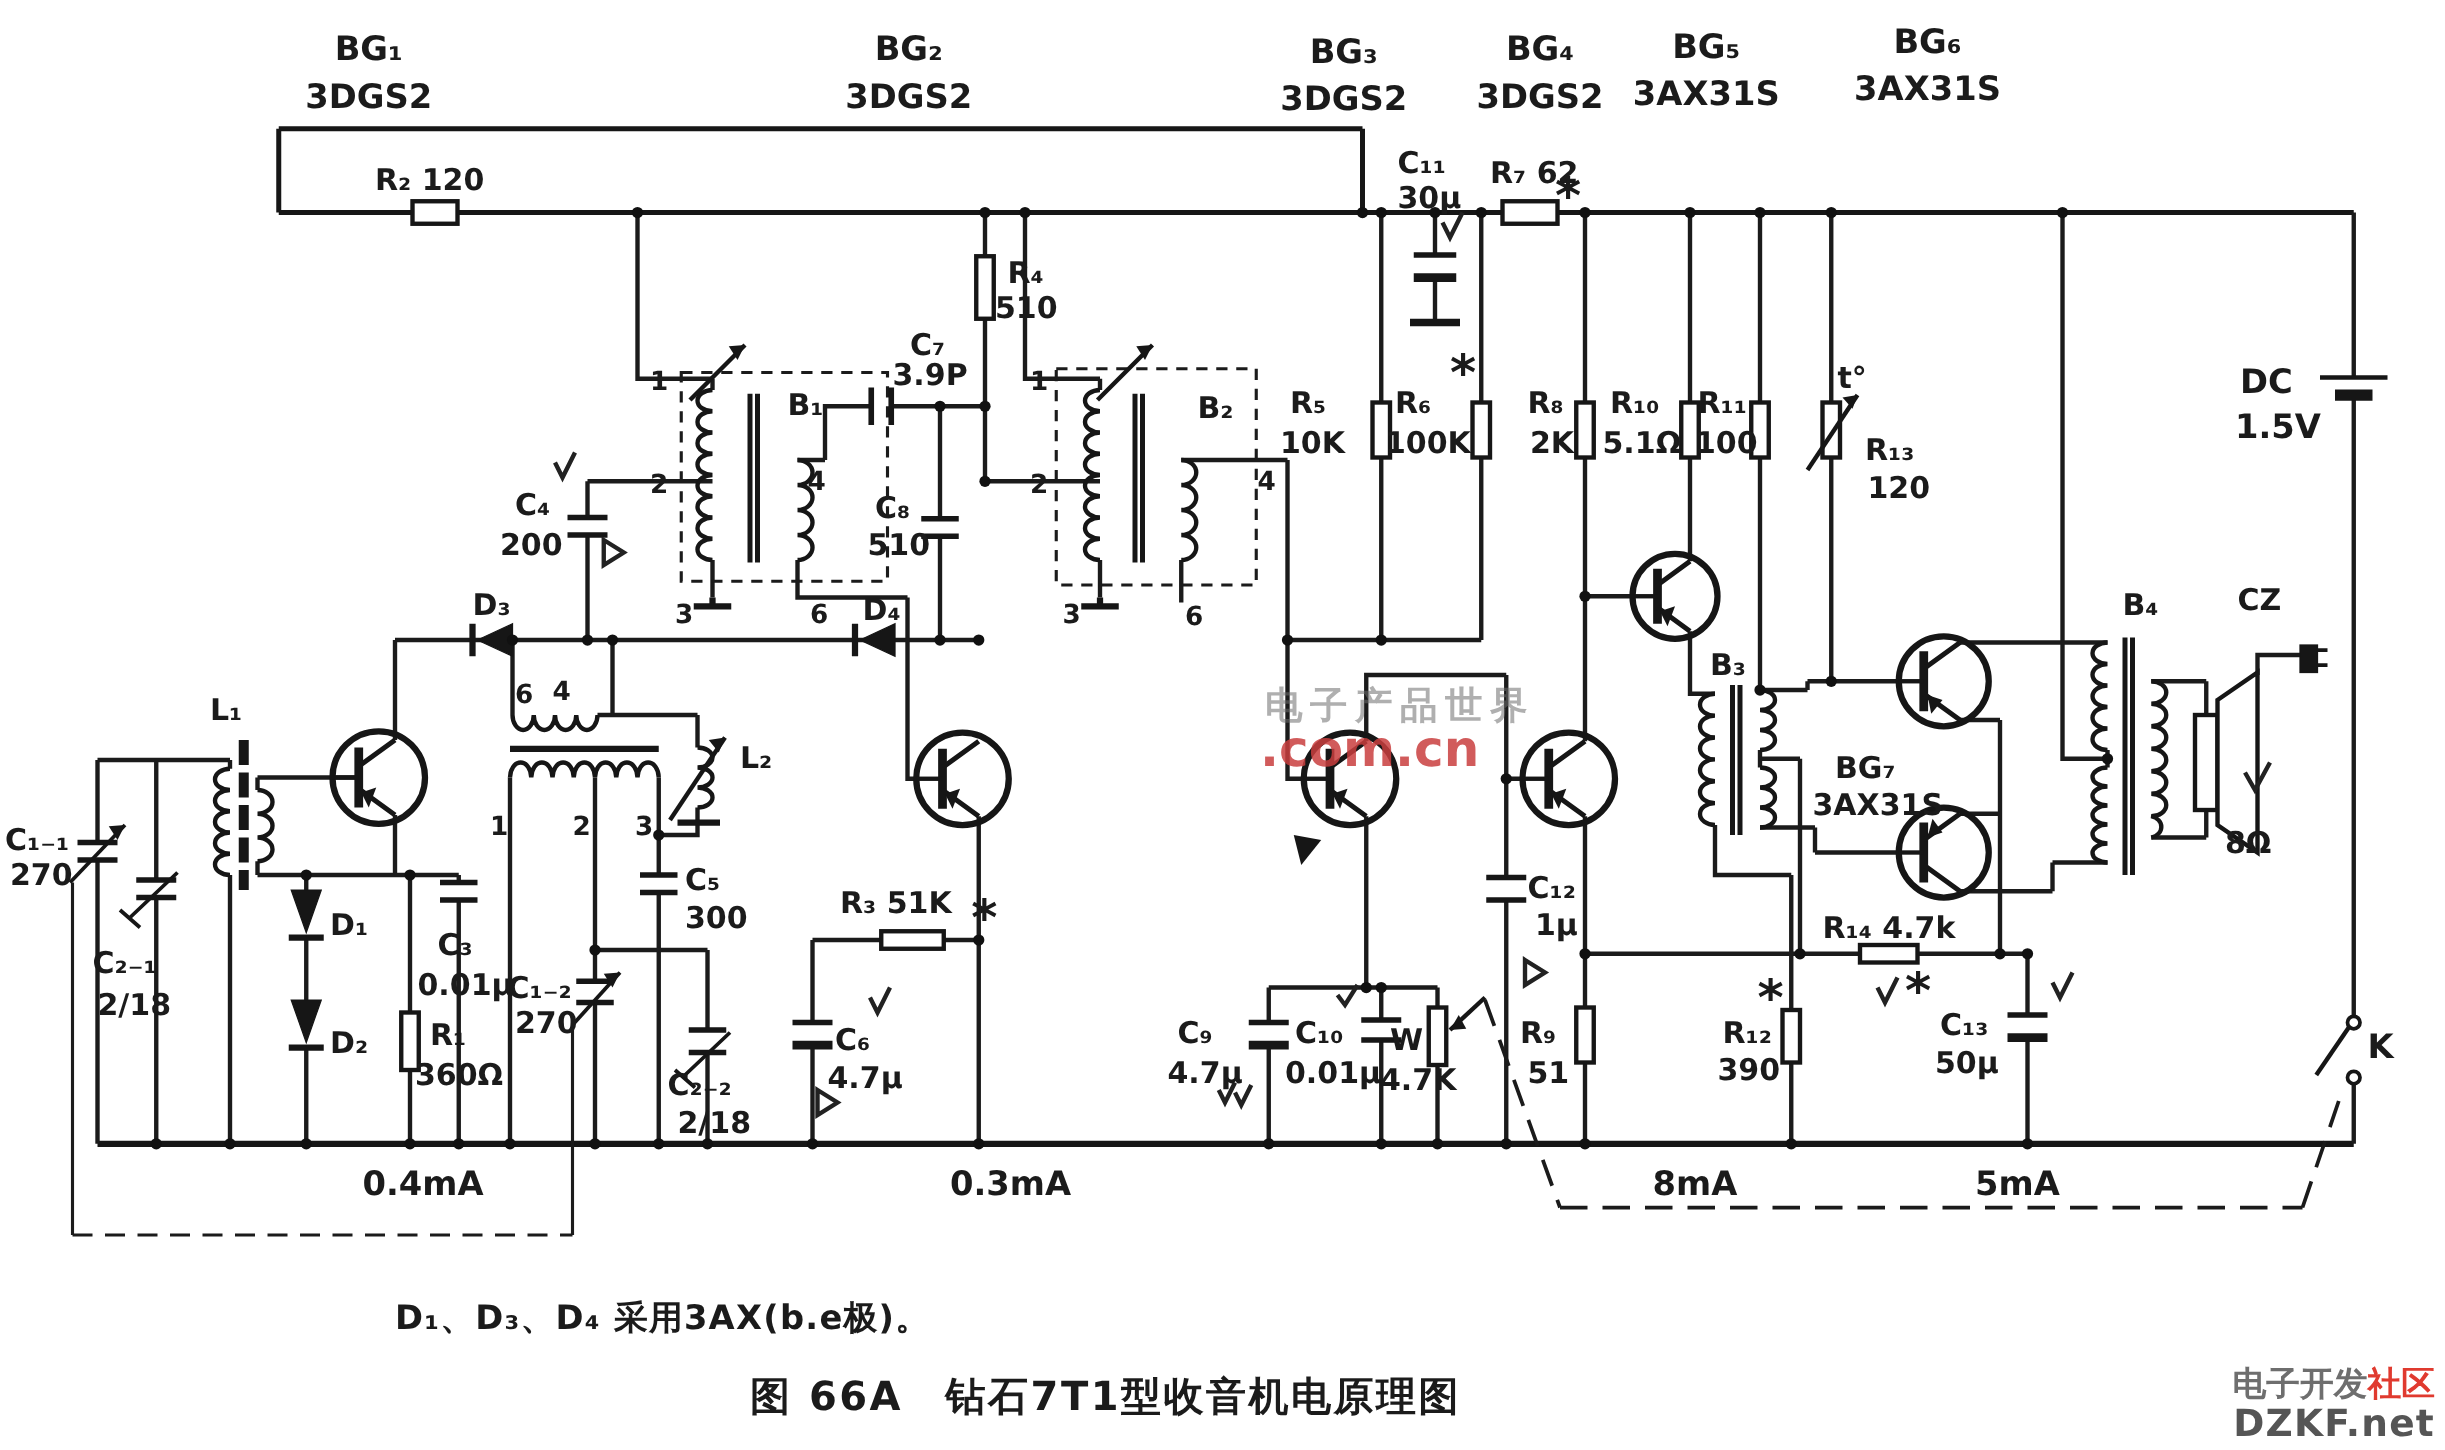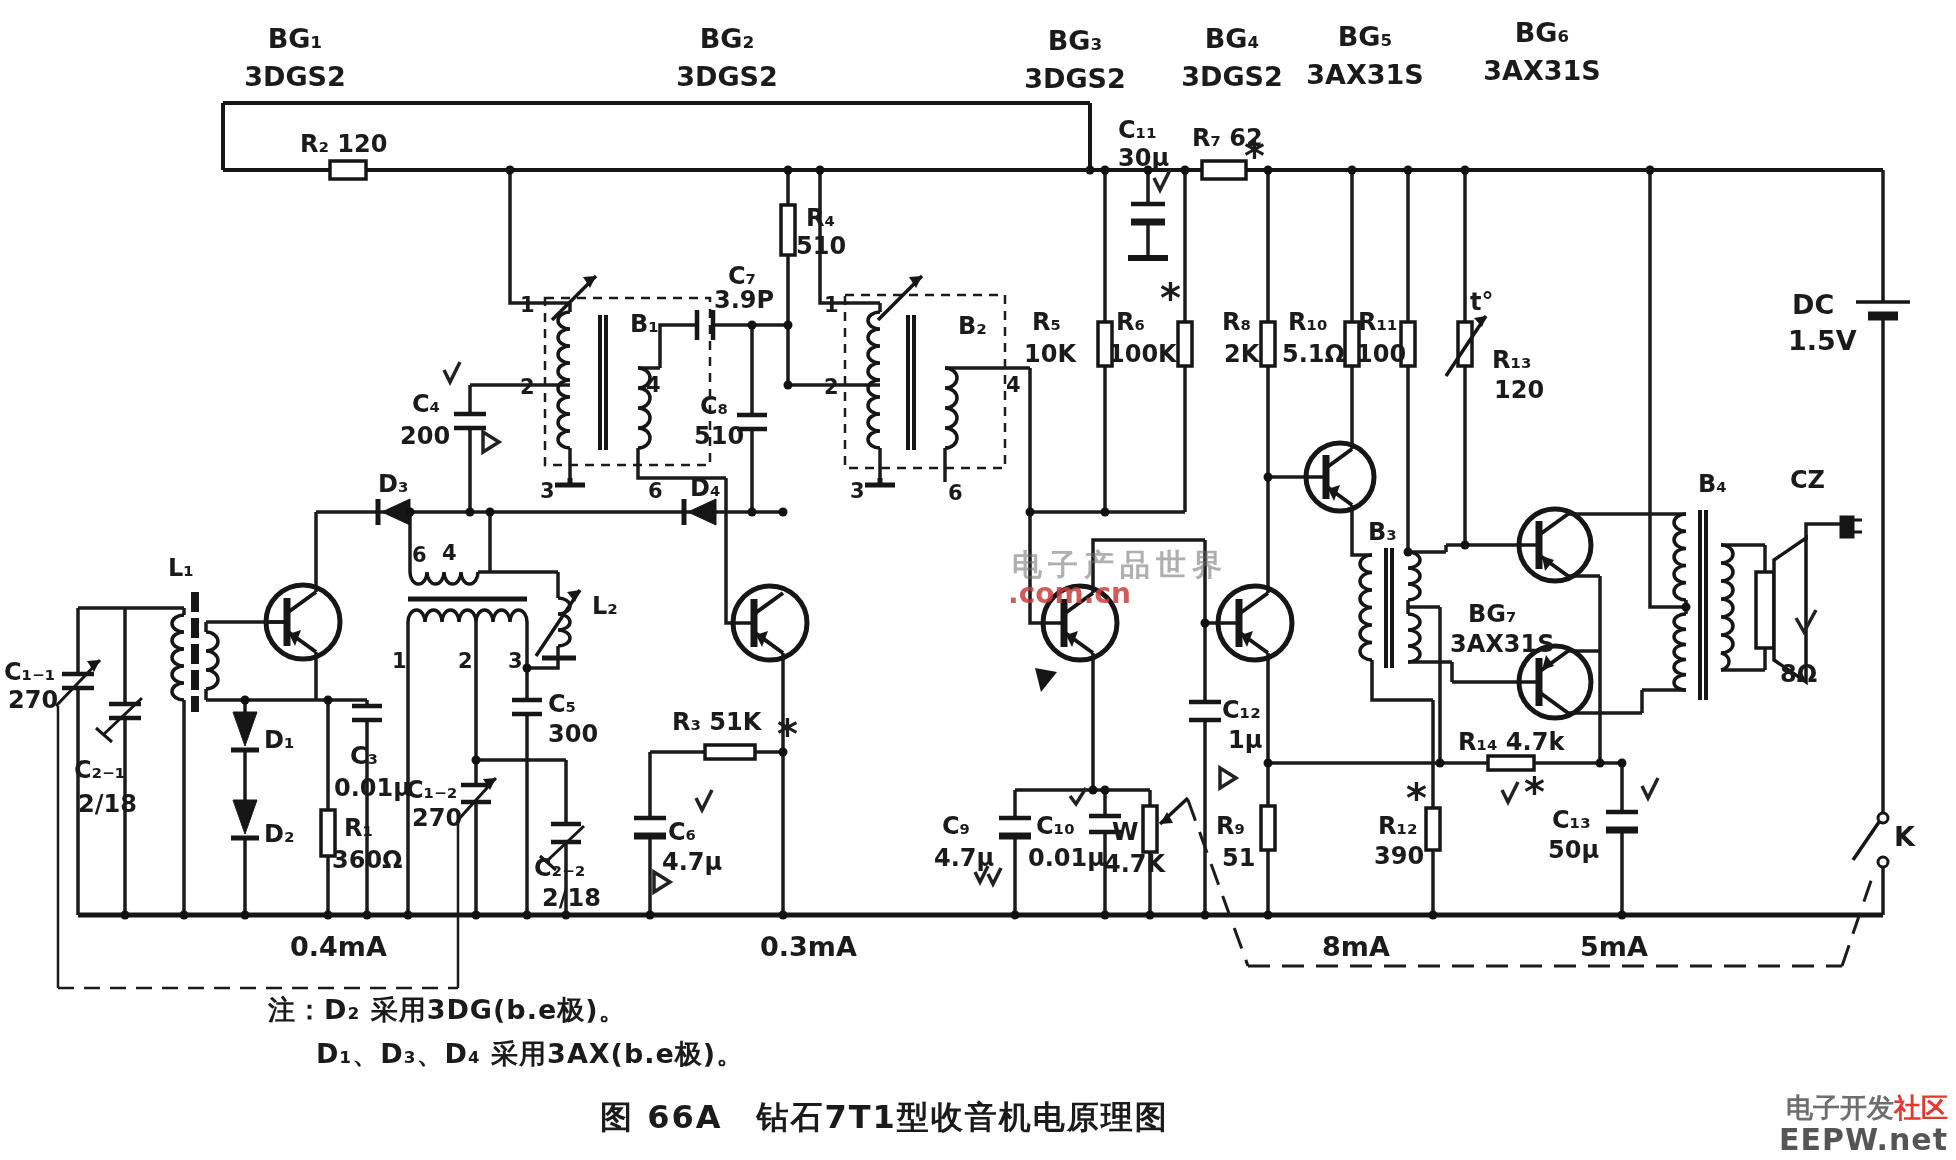--- a/index.html
+++ b/index.html
@@ -10,21 +10,21 @@
   .t{font:700 24px "DejaVu Sans",sans-serif;fill:#1b1b1b;}
   .md{font-size:27px;}
   .sm{font-size:21px;}
   .cur{font-size:27px;}
   .star{font-size:40px;}
   .htext{position:absolute;color:#1b1b1b;font-weight:700;}
   .note{font-size:27px;letter-spacing:1px;}
   .title{font-size:32px;letter-spacing:2px;text-align:left;}
   .wm{position:absolute;pointer-events:none;}
   .wm-brand{font-weight:800;font-size:112px;letter-spacing:12px;color:rgba(201,62,62,0.82);line-height:1;}
-  .wm-dom{font-weight:800;font-size:28px;color:rgba(201,62,62,0.85);line-height:1;}
+  .wm-dom{font-weight:800;font-size:40px;color:rgba(201,62,62,0.85);line-height:1;}
   .wm-tag{font-weight:700;font-size:30px;color:rgba(110,110,110,0.55);letter-spacing:6px;line-height:1;}
   .badge{position:absolute;text-align:right;line-height:1.15;font-weight:800;}
   .badge .l1{font-size:27px;color:#6e6e6e;text-align:right;}
   .badge .l1 .red{color:#e03a2f;}
   .badge .l2{font-size:30px;color:#555;letter-spacing:1px;}
 </style>
 </head>
 <body>
 
 <div class="stage">
@@ -491,22 +491,21 @@
     <text class="t sm" x="824" y="394">2</text>
     <text class="t sm" x="850" y="498">3</text>
     <text class="t sm" x="1006" y="392">4</text>
     <text class="t sm" x="948" y="500">6</text>
   </g>
 </svg>
 
   <div class="wm wm-tag" style="left:1012px;top:550px;">电子产品世界</div>
   <div class="wm wm-dom" style="left:1008px;top:580px;">.com.cn</div>
 
-  <div class="htext note" style="left:268px;top:992px;">注：D₂ 采用3DG(b.e极)。</div>
   <div class="htext note" style="left:316px;top:1036px;">D₁、D₃、D₄ 采用3AX(b.e极)。</div>
   <div class="htext title" style="left:600px;top:1096px;width:720px;">图 66A　钻石7T1型收音机电原理图</div>
 
   <div class="badge" style="left:1738px;top:1092px;width:210px;">
     <div class="l1"><span>电子开发</span><span class="red">社区</span></div>
-    <div class="l2">EEPW.net</div>
+    <div class="l2">DZKF.net</div>
   </div>
 
 </div>
 
 </body></html>

